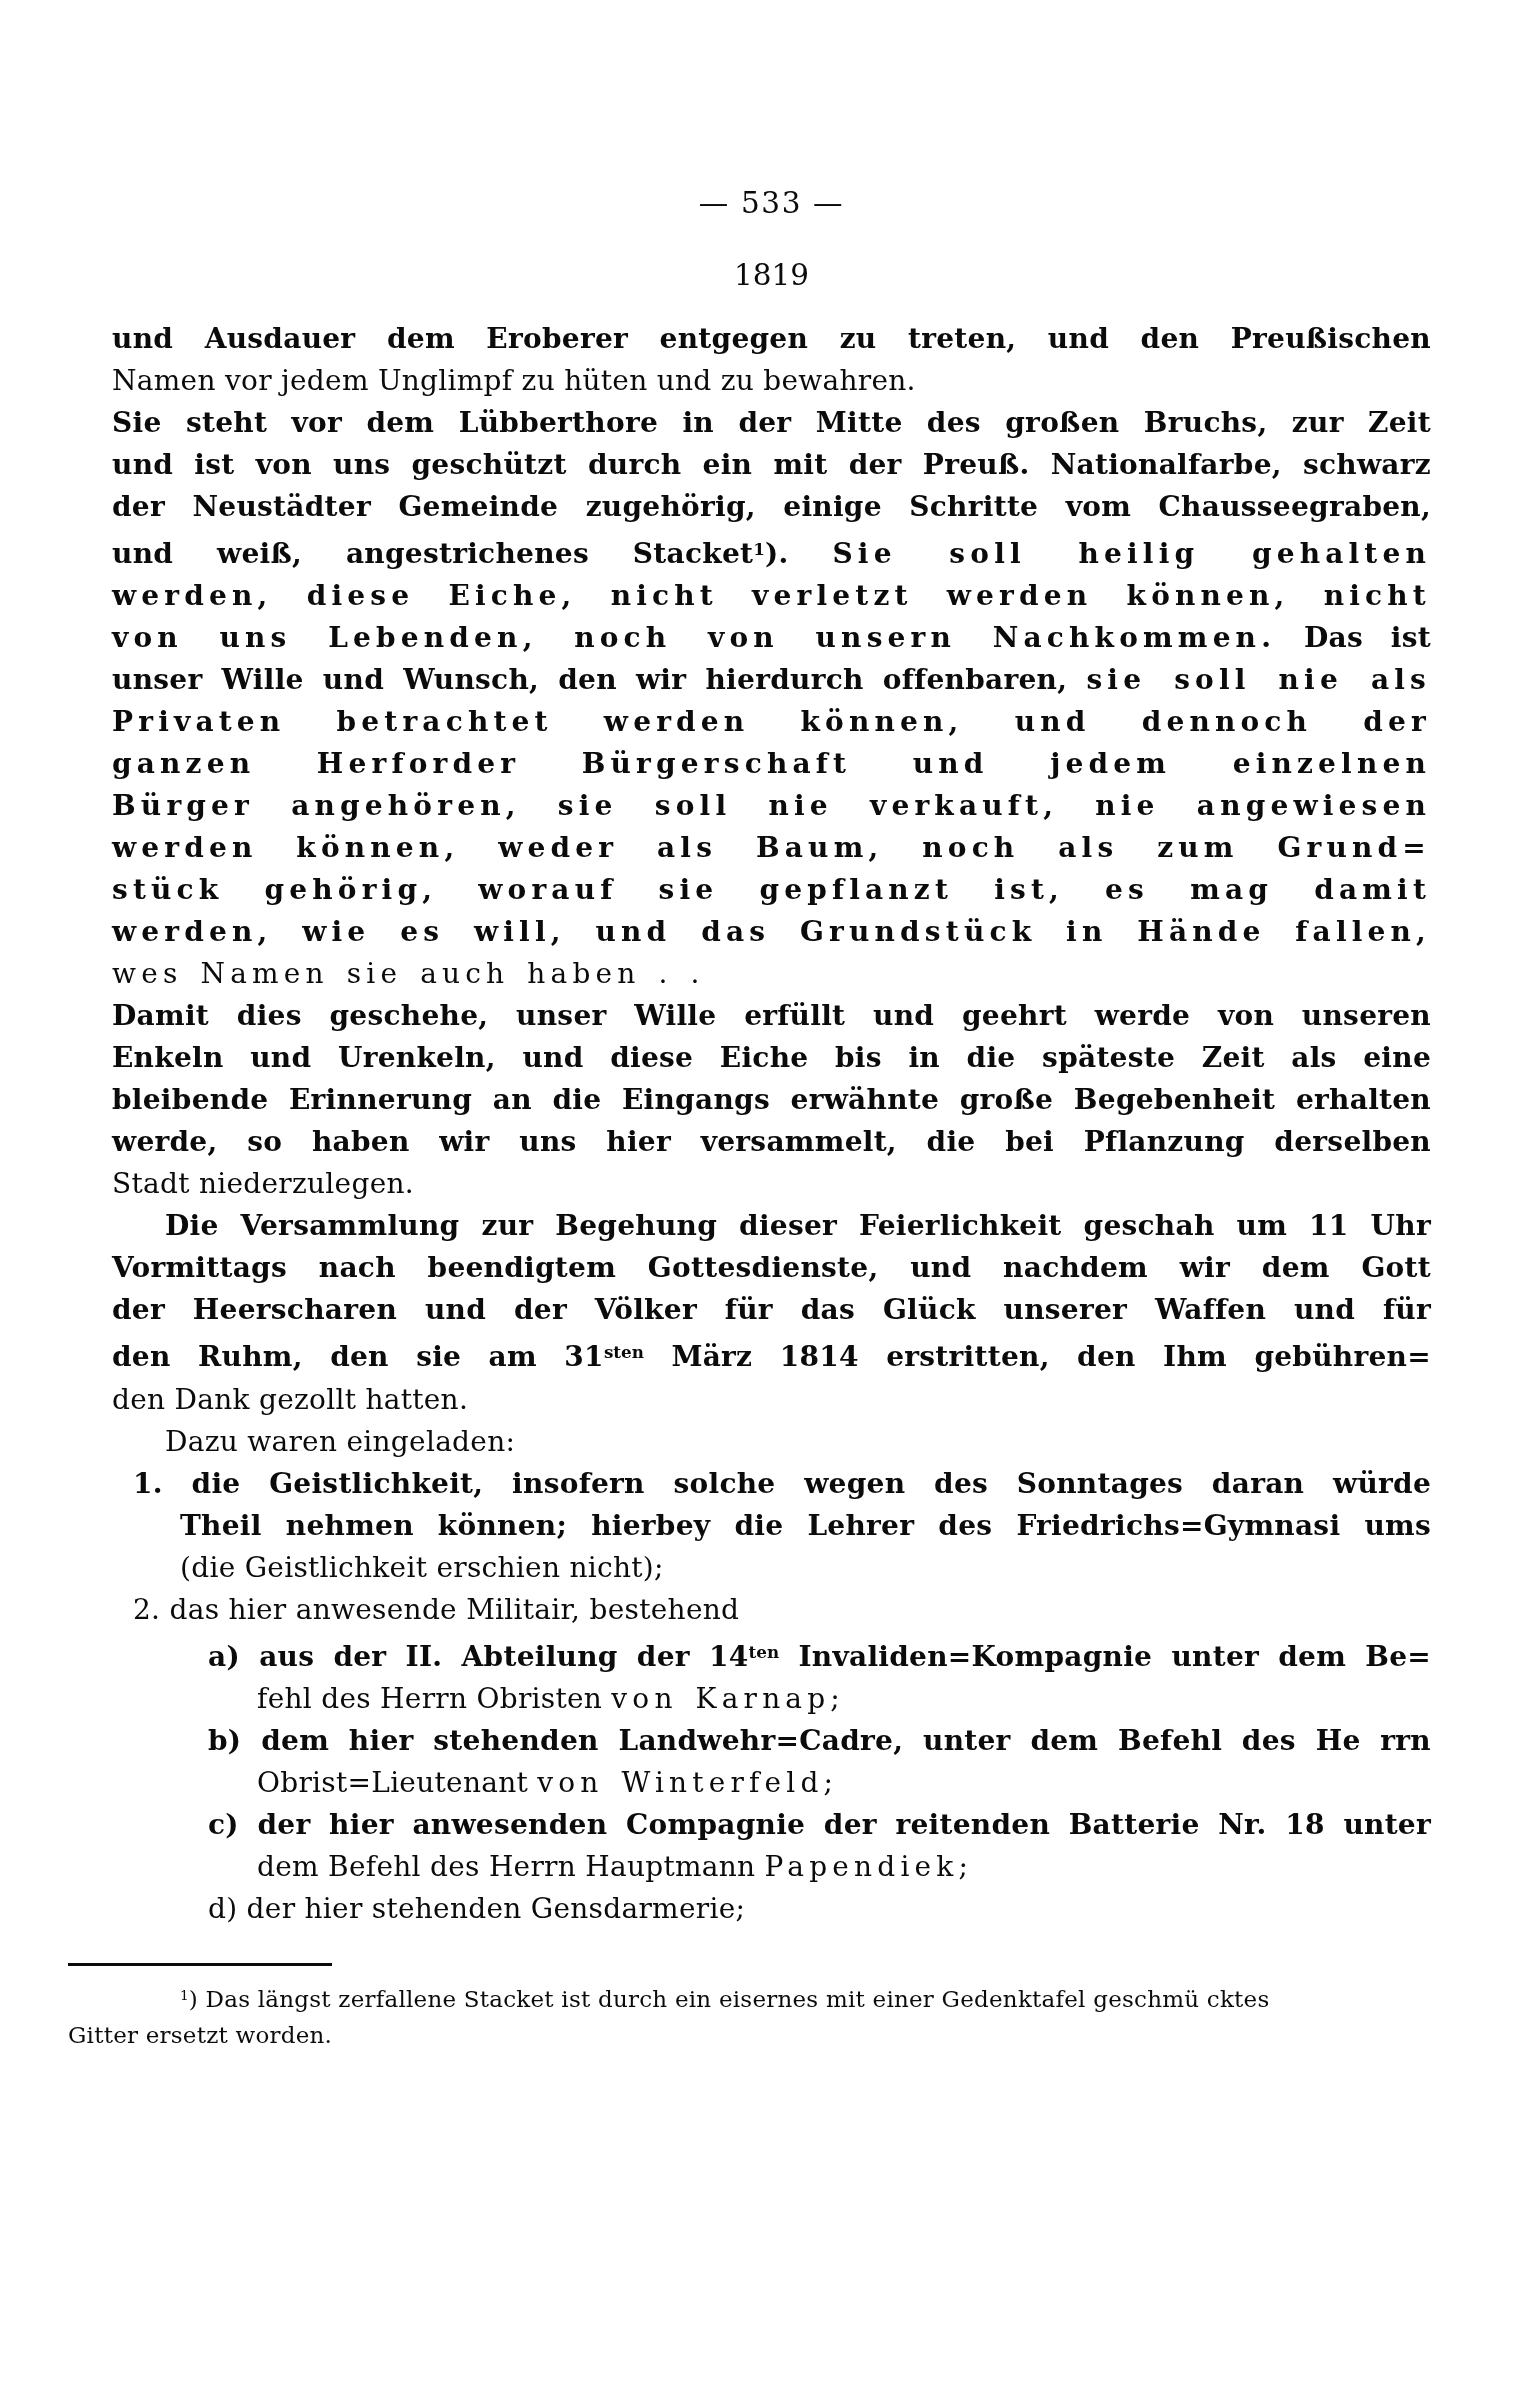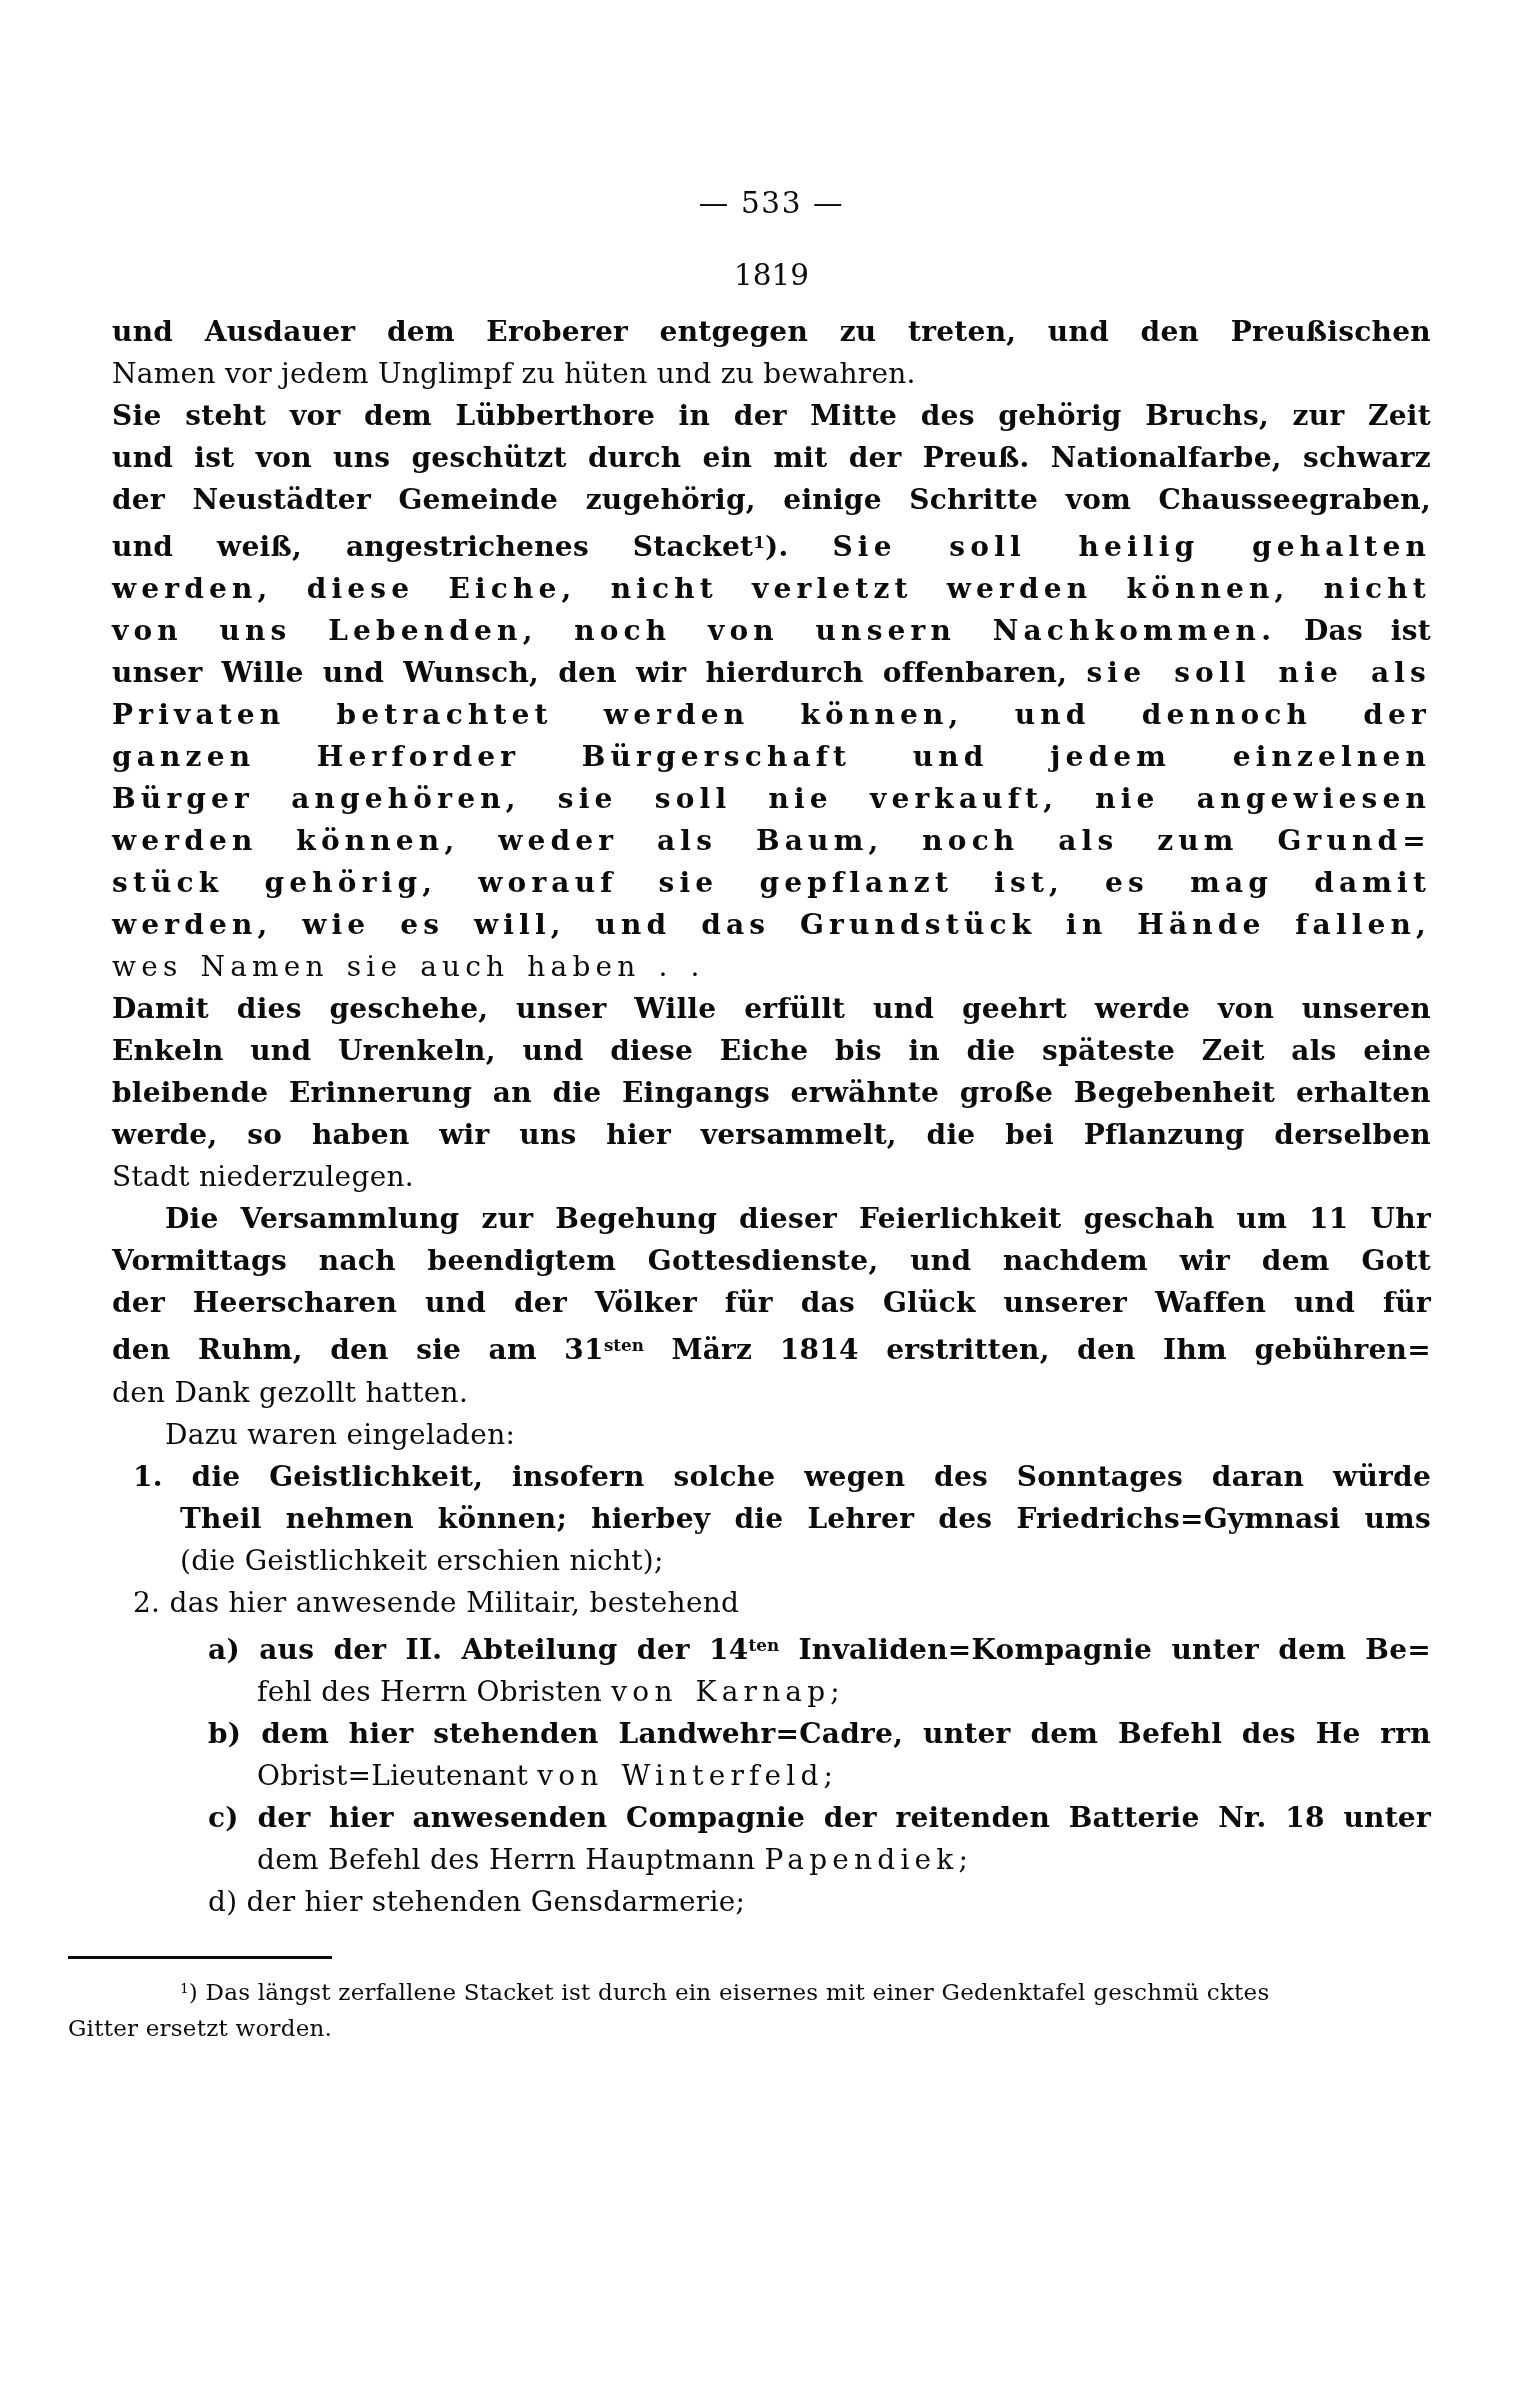--- a/index.html
+++ b/index.html
@@ -25,21 +25,21 @@
   }
   .page-head {
     text-align: center;
     font-size: 29.5px;
     letter-spacing: 1.6px;
     margin-bottom: 38px;
   }
   .year-head {
     text-align: center;
     font-size: 29.5px;
-    margin-bottom: 19px;
+    margin-bottom: 26px;
   }
   .body-lines .line {
     font-size: 28px;
     line-height: 42px;
     white-space: nowrap;
   }
   
   .line.jl { text-align: justify; text-align-last: justify; white-space: normal; font-weight: bold; }
   .line.nl { text-align: left; }
   
@@ -74,21 +74,21 @@
 </head>
 <body>
 
 <div class="page">
   <div class="page-head">— 533 —</div>
   <div class="year-head">1819</div>
 
   <div class="body-lines" id="body-lines">
       <div class="line jl ind-none"><span class="norm">und Ausdauer dem Eroberer entgegen zu treten, und den Preußischen</span></div>
       <div class="line nl ind-none"><span class="norm">Namen vor jedem Unglimpf zu hüten und zu bewahren.</span></div>
-      <div class="line jl ind-none"><span class="norm">Sie steht vor dem Lübberthore in der Mitte des gehörig Bruchs, zur Zeit</span></div>
+      <div class="line jl ind-none"><span class="norm">Sie steht vor dem Lübberthore in der Mitte des großen Bruchs, zur Zeit</span></div>
       <div class="line jl ind-none"><span class="norm">und ist von uns geschützt durch ein mit der Preuß. Nationalfarbe, schwarz</span></div>
       <div class="line jl ind-none"><span class="norm">der Neustädter Gemeinde zugehörig, einige Schritte vom Chausseegraben,</span></div>
       <div class="line jl ind-none"><span class="norm">und weiß, angestrichenes Stacket</span><span class="sup">1</span><span class="norm">).  </span><span class="sperr">Sie soll heilig gehalten</span></div>
       <div class="line jl ind-none"><span class="sperr">werden, diese Eiche, nicht verletzt werden können, nicht</span></div>
       <div class="line jl ind-none"><span class="sperr">von uns Lebenden, noch von unsern Nachkommen.</span><span class="norm">  Das ist</span></div>
       <div class="line jl ind-none"><span class="norm">unser Wille und Wunsch, den wir hierdurch offenbaren, </span><span class="sperr">sie soll nie als</span></div>
       <div class="line jl ind-none"><span class="sperr">Privaten betrachtet werden können, und dennoch der</span></div>
       <div class="line jl ind-none"><span class="sperr">ganzen Herforder Bürgerschaft und jedem einzelnen</span></div>
       <div class="line jl ind-none"><span class="sperr">Bürger angehören, sie soll nie verkauft, nie angewiesen</span></div>
       <div class="line jl ind-none"><span class="sperr">werden können, weder als Baum, noch als zum Grund=</span></div>

